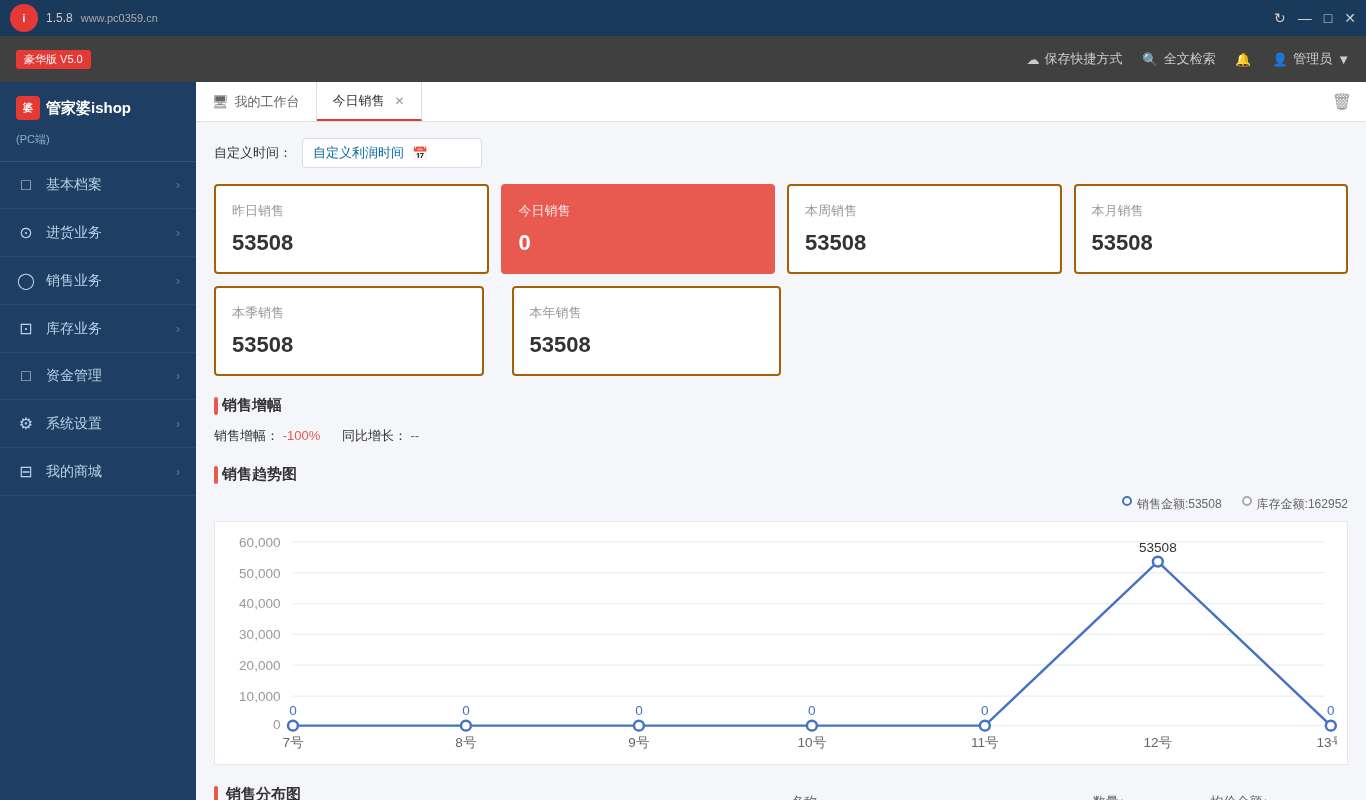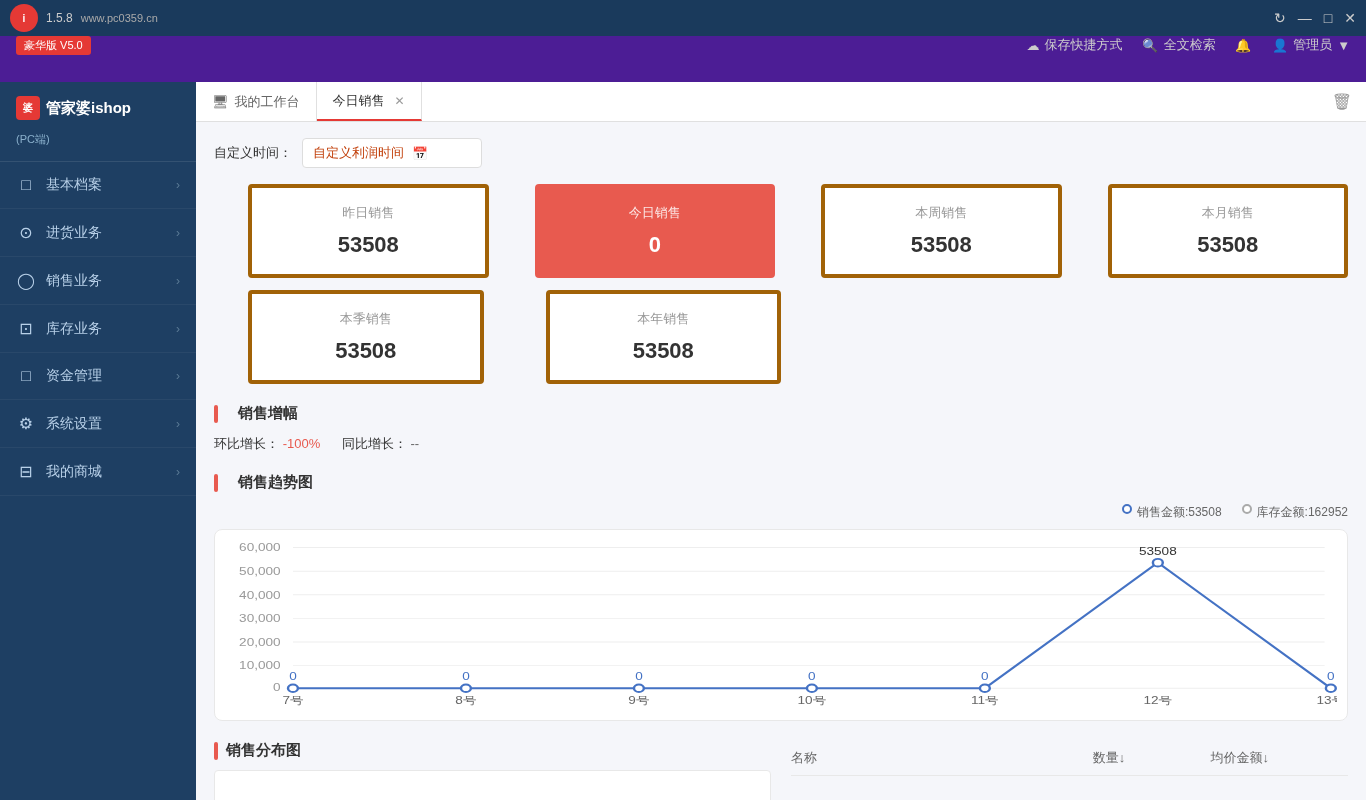--- a/index.html
+++ b/index.html
@@ -25,23 +25,23 @@
       margin-right: 8px;
     }
     .titlebar-text { color: #ccc; font-size: 12px; }
     .titlebar-url { color: #aaa; font-size: 11px; margin-left: 8px; }
     .titlebar-controls { margin-left: auto; display: flex; gap: 12px; }
     .titlebar-btn { color: #ccc; cursor: pointer; font-size: 14px; }
 
     
     .header {
       height: 46px;
-      background: #4c1d95;
-      display: flex;
-      align-items: flex-start;
+      background: #404040;
+      display: flex;
+      align-items: center;
       padding: 0 16px;
       flex-shrink: 0;
     }
     .header-version {
       background: #e53935;
       color: white;
       font-size: 11px;
       padding: 2px 8px;
       border-radius: 3px;
       margin-right: 16px;
@@ -200,45 +200,43 @@
 
     
     .stats-grid {
       display: grid;
       grid-template-columns: repeat(4, 1fr);
       gap: 12px;
       margin-bottom: 12px;
     }
     .stat-card {
       background: white;
-      border: 4px solid #a16207;
+      border: 2px solid #a16207;
       border-radius: 4px;
       padding: 16px;
-      text-align: center;
-      margin-left: 34px;
     }
     .stat-card.active {
       background: #e85a4f;
       border-color: #e85a4f;
       color: white;
     }
     .stat-card-label { font-size: 13px; color: #999; margin-bottom: 10px; }
     .stat-card.active .stat-card-label { color: rgba(255,255,255,0.85); }
     .stat-card-value { font-size: 22px; font-weight: bold; color: #333; }
     .stat-card.active .stat-card-value { color: white; }
 
     
     .section-title {
       display: flex;
       align-items: center;
       font-size: 15px;
       font-weight: bold;
       color: #333;
       margin-bottom: 12px;
-      gap: 20px;
+      gap: 4px;
     }
     .section-bar {
       width: 4px; height: 18px;
       background: #e85a4f;
       border-radius: 2px;
     }
 
     
     .growth-section { margin-bottom: 20px; }
     .growth-text { font-size: 13px; color: #333; }
@@ -261,24 +259,24 @@
       border: 2px solid #4472c4; background: white;
     }
     .legend-dot-gray {
       width: 10px; height: 10px; border-radius: 50%;
       border: 2px solid #aaa; background: white;
     }
 
     .chart-container {
       background: white;
       border: 1px solid #e8e8e8;
-      border-radius: 8px;
+      border-radius: 0;
       padding: 10px;
       position: relative;
-      height: 192px;
+      height: 244px;
     }
 
     .chart-svg {
       width: 100%;
       height: 100%;
     }
 
     
     .bottom-grid {
       display: grid;
@@ -424,21 +422,21 @@
         <span class="tab-close">✕</span>
       </div>
       <div class="tab-delete">🗑</div>
     </div>
 
     <div class="page-content">
 
       <div class="custom-time">
         <span>自定义时间：</span>
         <div class="custom-time-input">
-          <span style="color:#c2410c">自定义利润时间</span>
+          <span style="color:#0369a1">自定义利润时间</span>
           <span class="calendar-icon">📅</span>
         </div>
       </div>
 
       <div class="stats-grid">
         <div class="stat-card">
           <div class="stat-card-label">昨日销售</div>
           <div class="stat-card-value">53508</div>
         </div>
         <div class="stat-card active">
@@ -466,21 +464,21 @@
         </div>
         <div></div>
       </div>
 
       <div class="growth-section">
         <div class="section-title">
           <div class="section-bar"></div>
           <span>销售增幅</span>
         </div>
         <div class="growth-text">
-          <span>环比增长：</span>
+          <span>销售增幅：</span>
           <span class="growth-highlight">-100%</span>
           &nbsp;&nbsp;&nbsp;&nbsp;
           <span>同比增长：</span>
           <span class="growth-dash">--</span>
         </div>
       </div>
 
       <div class="chart-section">
         <div class="section-title">
           <div class="section-bar"></div>

